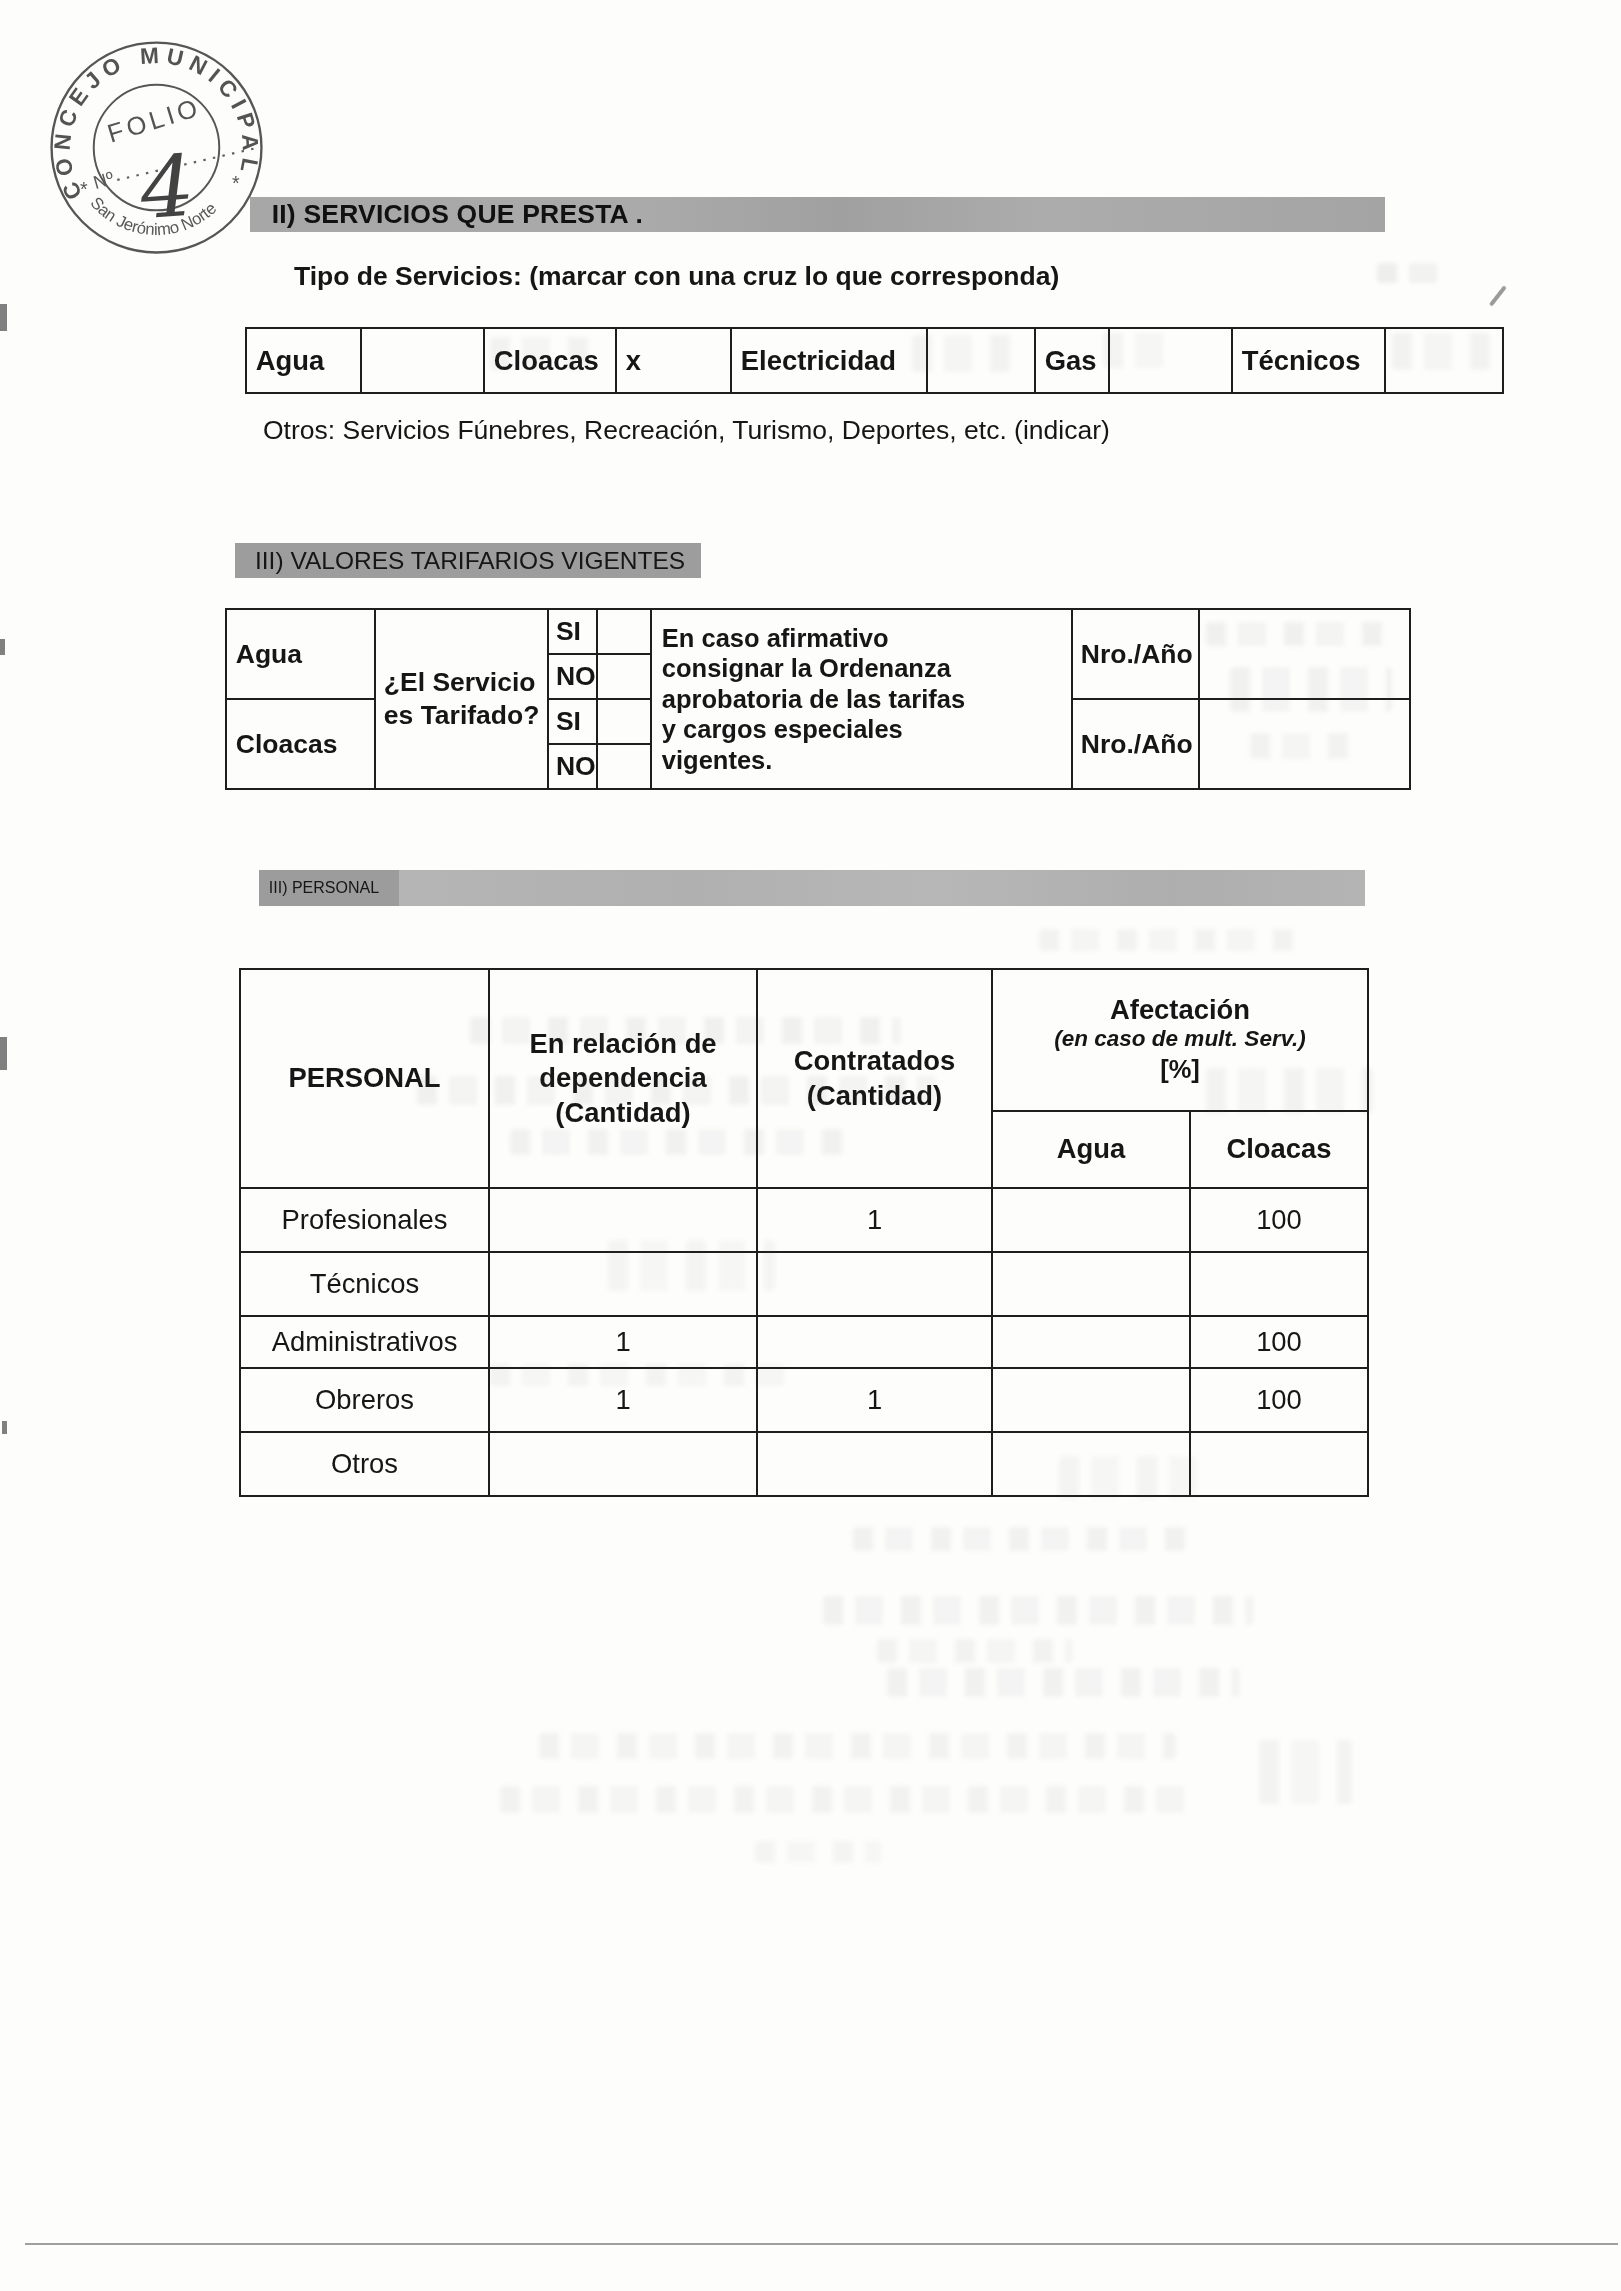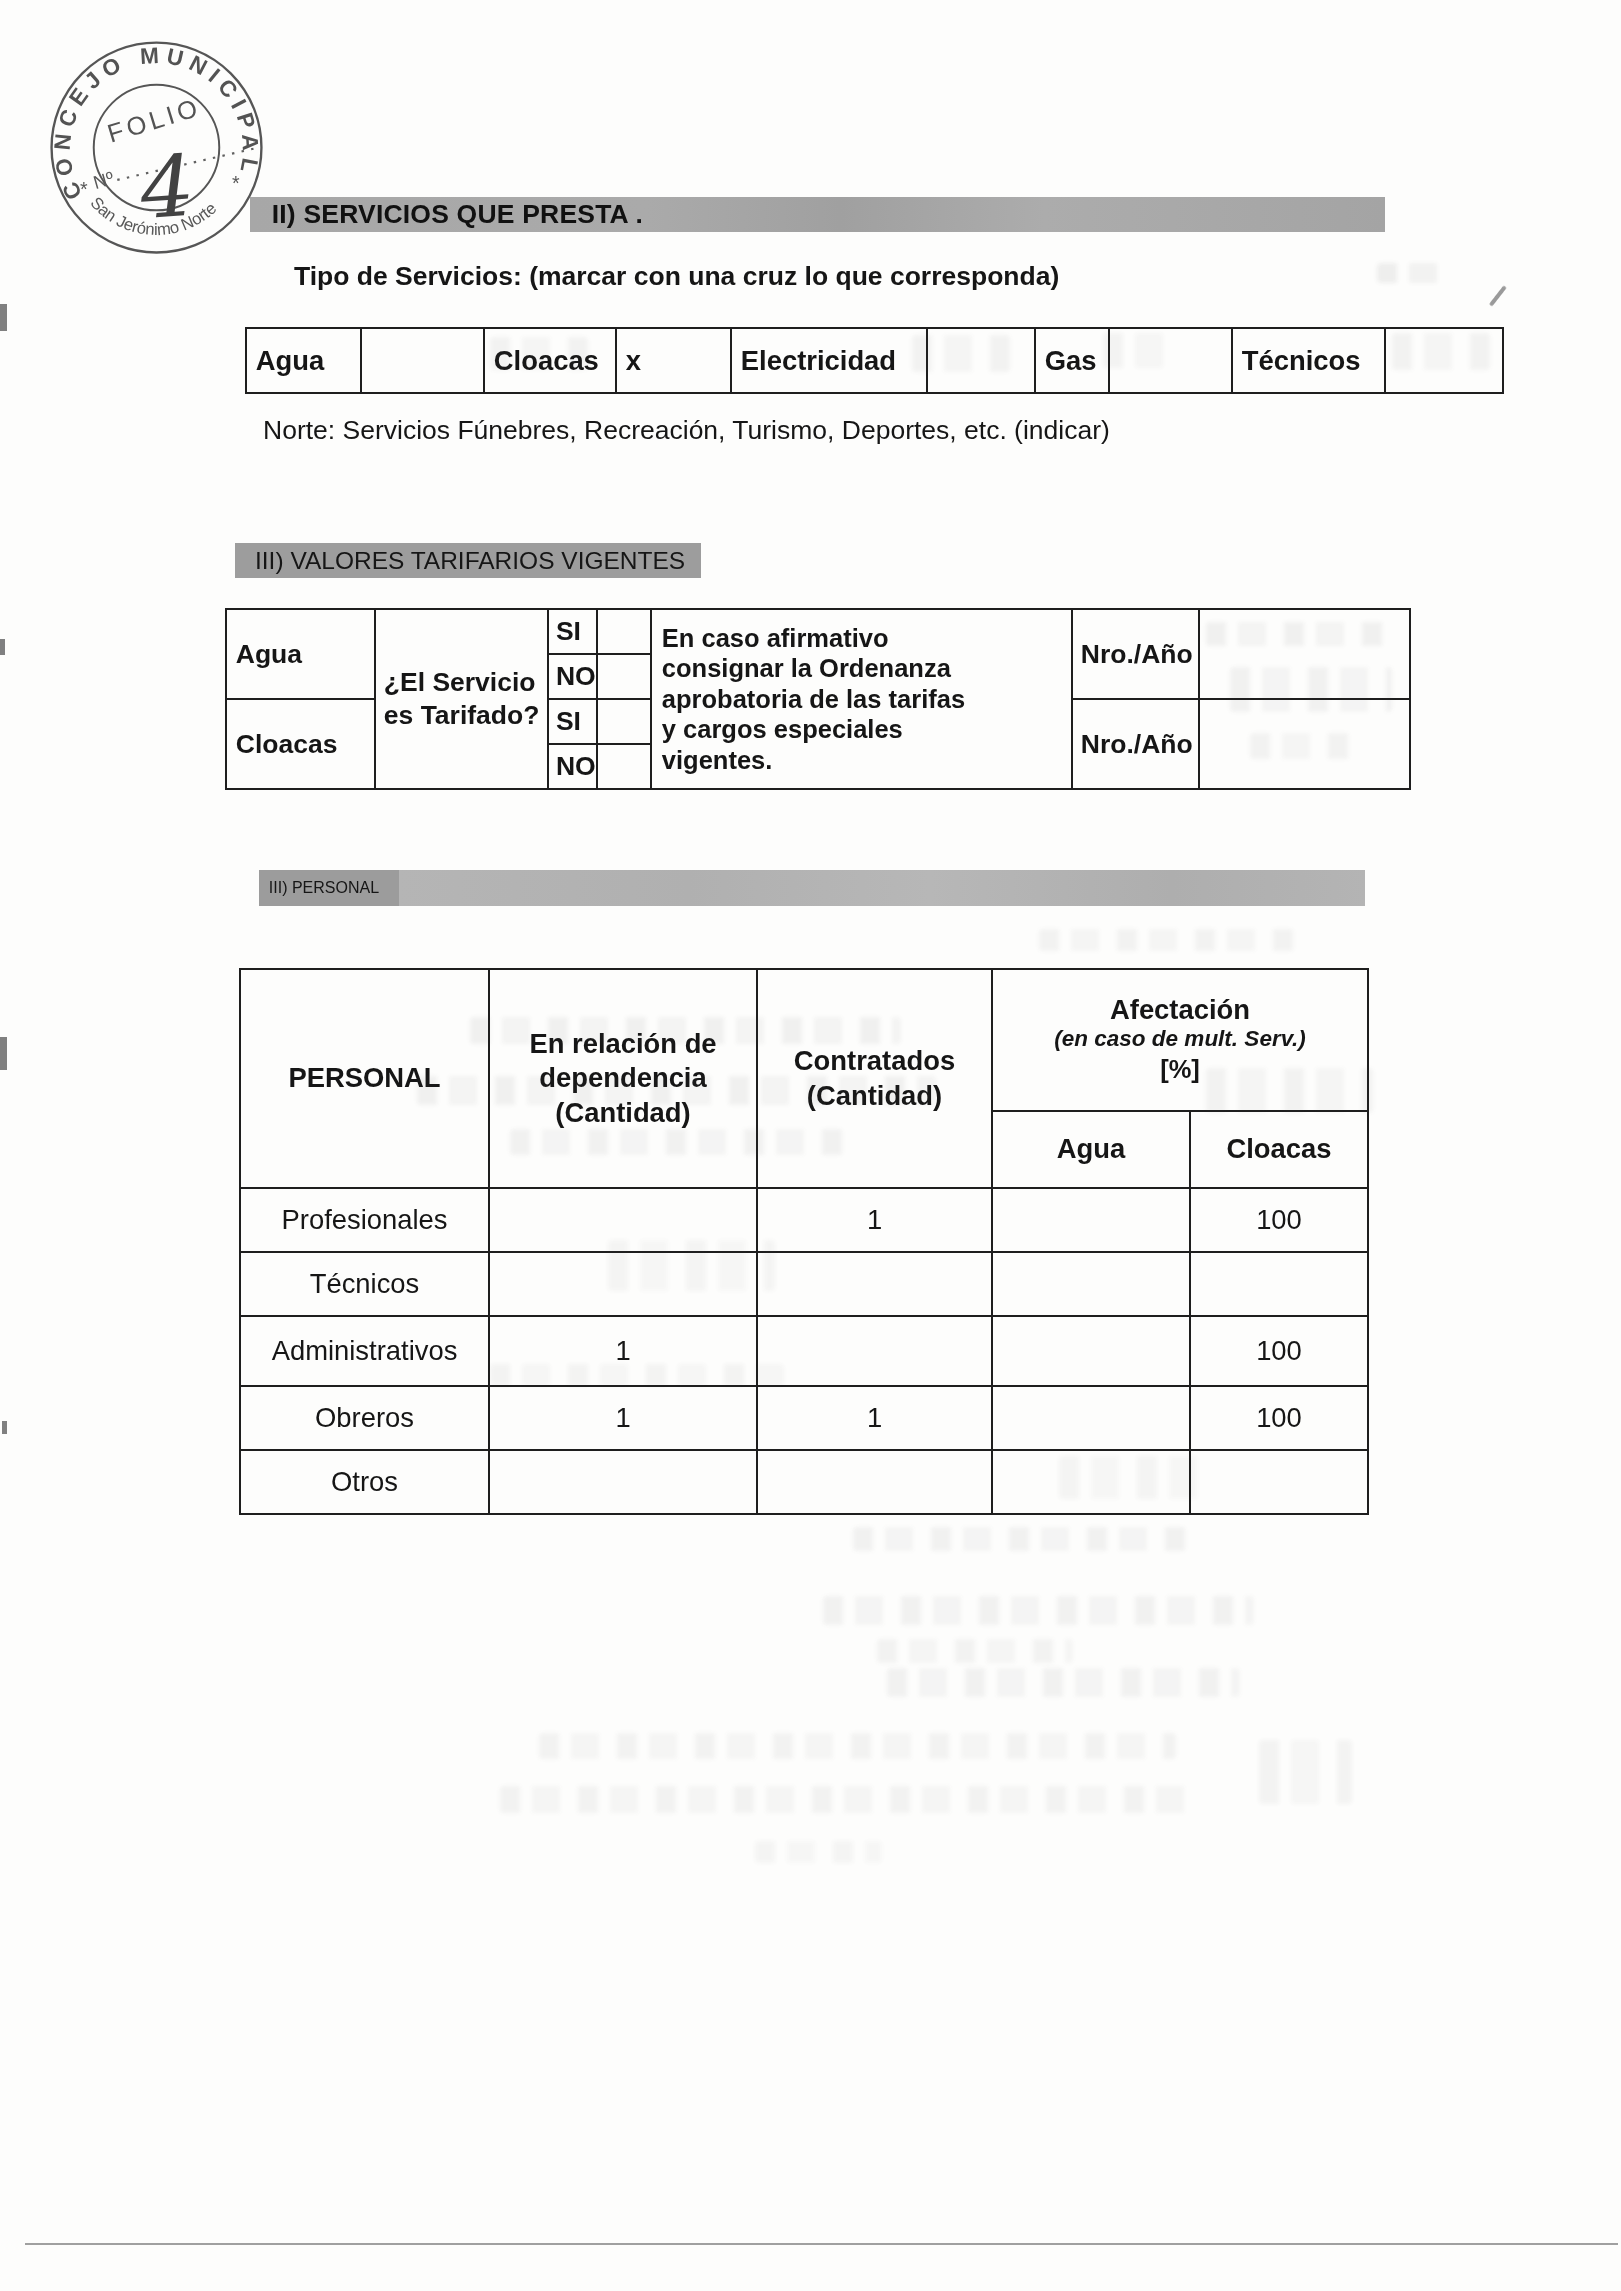--- a/index.html
+++ b/index.html
@@ -118,21 +118,21 @@
       <td class="lbl">Electricidad</td>
       <td class="val"></td>
       <td class="lbl">Gas</td>
       <td class="val"></td>
       <td class="lbl">Técnicos</td>
       <td class="val"></td>
     </tr>
   </tbody>
     </table>
 
-  <div class="line-reg" style="left:263px;top:415px;">Norte: Servicios Fúnebres, Recreación, Turismo, Deportes, etc. (indicar)</div>
+  <div class="line-reg" style="left:263px;top:415px;">Otros: Servicios Fúnebres, Recreación, Turismo, Deportes, etc. (indicar)</div>
 
   <div class="band-fit" style="left:235px;top:543px;padding-left:20px;">
     <span class="title" style="padding-left:0;font-size:24.5px;">III) VALORES TARIFARIOS VIGENTES</span>
   </div>
 
   <table class="t-tar" style="left:225px;top:608px;width:1184px;">
     <colgroup>
       <col style="width:149px">
         <col style="width:173px">
         <col style="width:49px">
@@ -207,21 +207,21 @@
       <td></td>
       <td>100</td>
     </tr>
     <tr style="height:64px">
       <td>Técnicos</td>
       <td></td>
       <td></td>
       <td></td>
       <td></td>
     </tr>
-    <tr style="height:70px">
+    <tr style="height:52px">
       <td>Administrativos</td>
       <td>1</td>
       <td></td>
       <td></td>
       <td>100</td>
     </tr>
     <tr style="height:64px">
       <td>Obreros</td>
       <td>1</td>
       <td>1</td>

